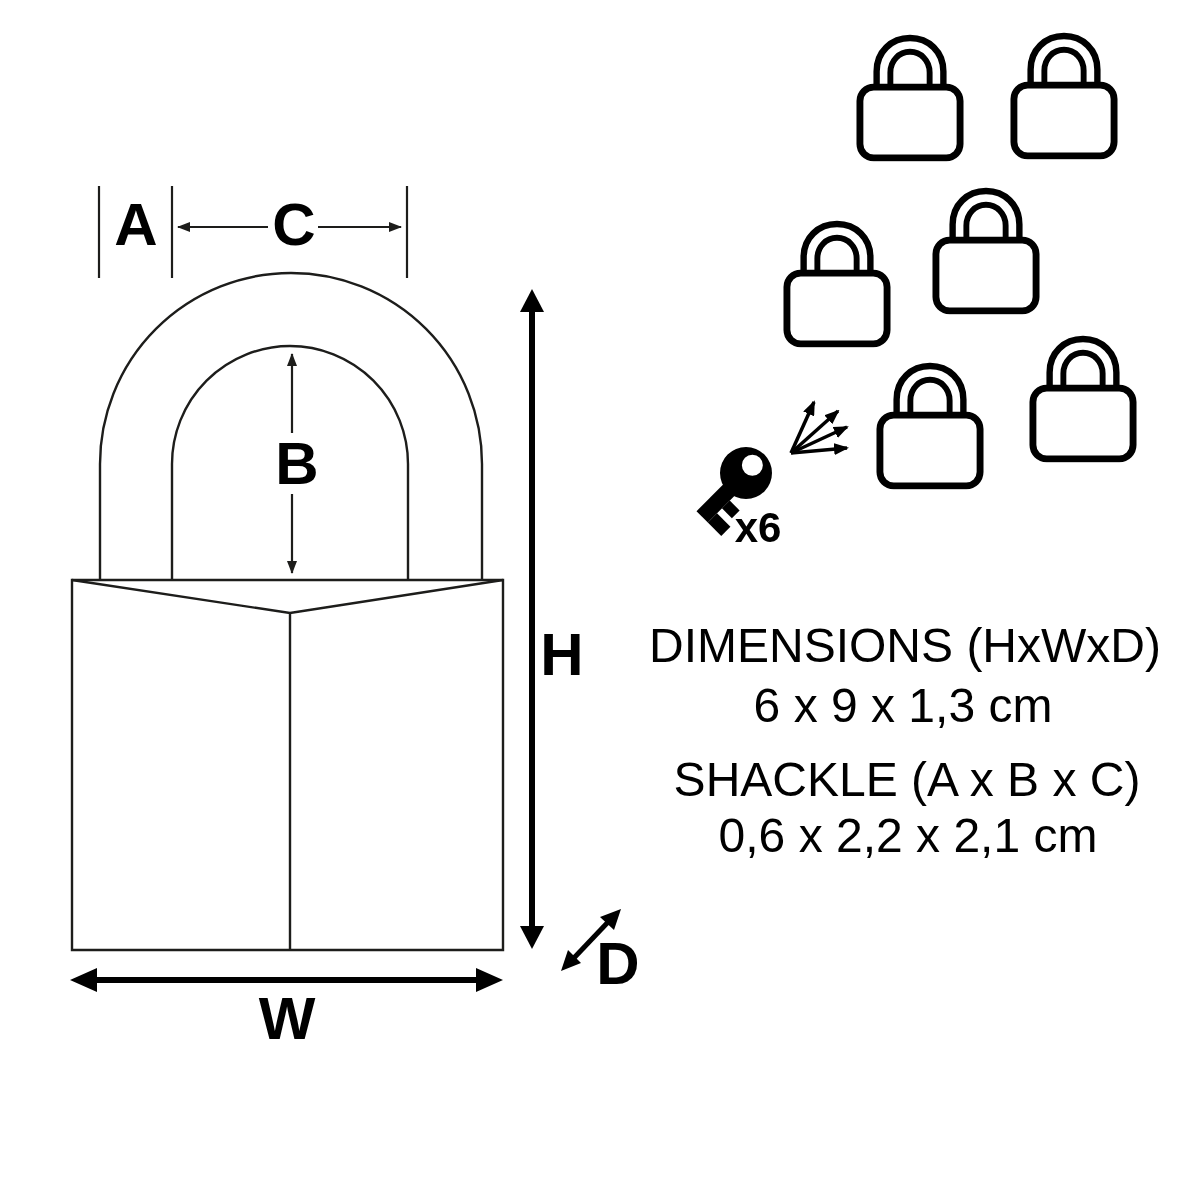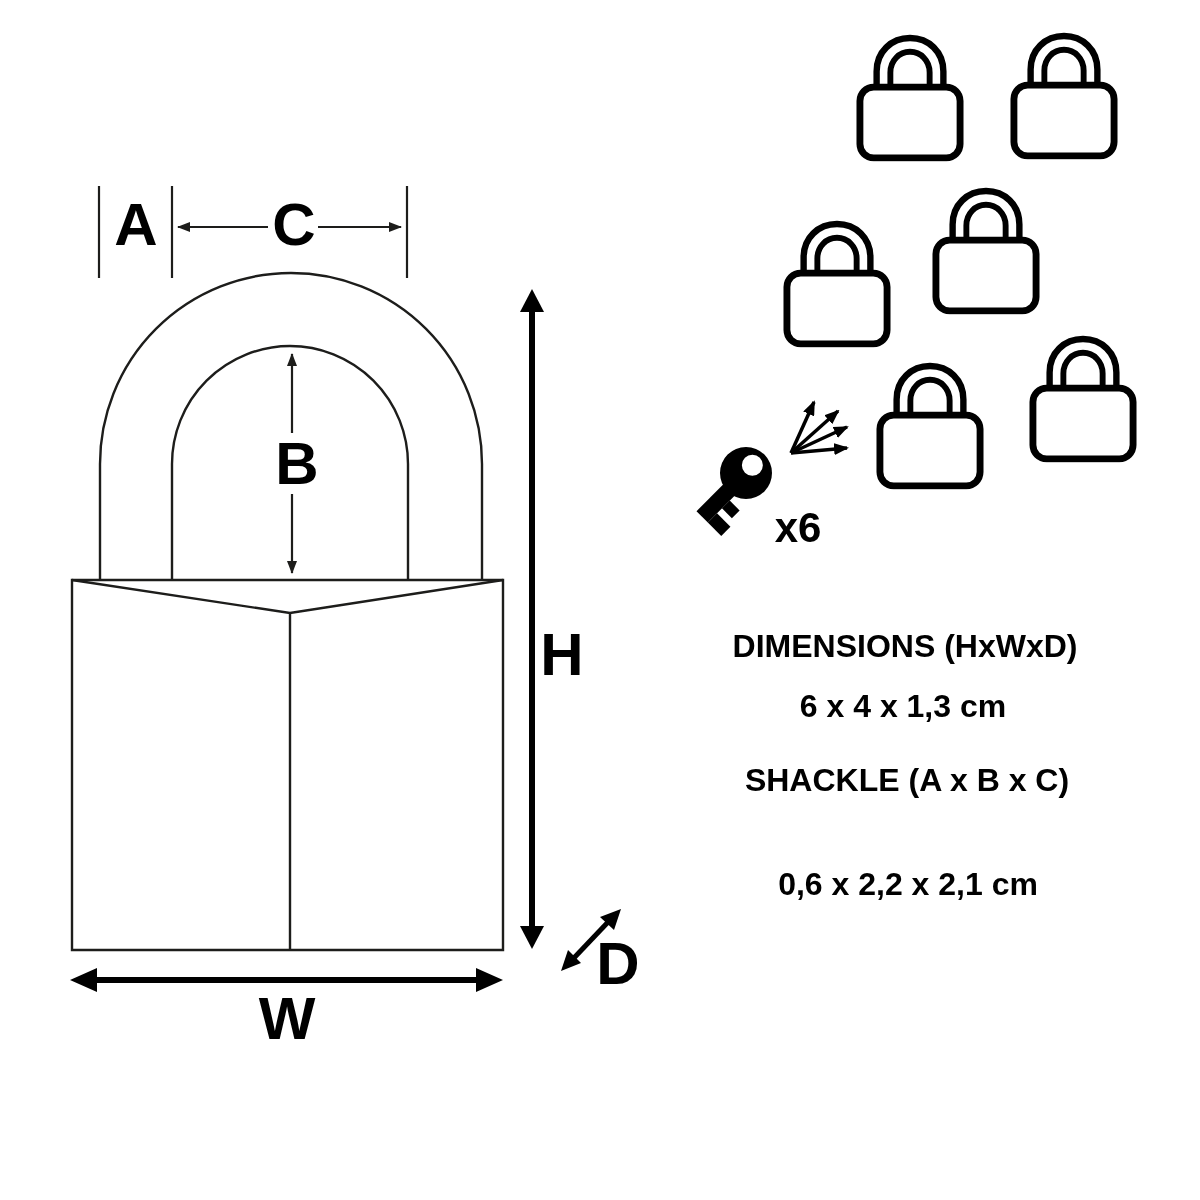--- a/index.html
+++ b/index.html
@@ -18,34 +18,33 @@
     transform:translate(-50%,-50%);
     font-weight:700;
     font-size:60px;
     color:#000;
     line-height:1;
     white-space:nowrap;
   }
   .spec-line{
     position:absolute;
     transform:translate(-50%,-50%);
-    font-weight:700;
-    font-size:32px;
+    font-weight:400;
+    font-size:48px;
     color:#000;
     line-height:1;
     white-space:nowrap;
   }
   .x6-label{
     position:absolute;
     transform:translate(-50%,-50%);
     font-weight:700;
     font-size:42px;
     color:#000;
     line-height:1;
-    margin-left:40px;
   }
   .lock-icon{position:absolute;}
   .defs-holder{position:absolute;width:0;height:0;overflow:hidden;}
 </style>
 </head>
 <body>
 
 <div class="canvas">
 
   <svg class="defs-holder" aria-hidden="true">
@@ -151,17 +150,17 @@
   <div class="dim-label" style="left:136px;top:225px">A</div>
   <div class="dim-label" style="left:294px;top:225px">C</div>
   <div class="dim-label" style="left:297px;top:464px">B</div>
   <div class="dim-label" style="left:562px;top:655px">H</div>
   <div class="dim-label" style="left:287px;top:1019px">W</div>
   <div class="dim-label" style="left:618px;top:964px">D</div>
 
   <div class="x6-label" style="left:758px;top:528px">x6</div>
 
   <div class="spec-line" style="left:905px;top:646px">DIMENSIONS (HxWxD)</div>
-  <div class="spec-line" style="left:903px;top:706px">6 x 4 x 1,3 cm</div>
+  <div class="spec-line" style="left:903px;top:706px">6 x 9 x 1,3 cm</div>
   <div class="spec-line" style="left:907px;top:780px">SHACKLE (A x B x C)</div>
-  <div class="spec-line" style="left:908px;top:884px">0,6 x 2,2 x 2,1 cm</div>
+  <div class="spec-line" style="left:908px;top:836px">0,6 x 2,2 x 2,1 cm</div>
 
 </div>
 
 </body></html>

